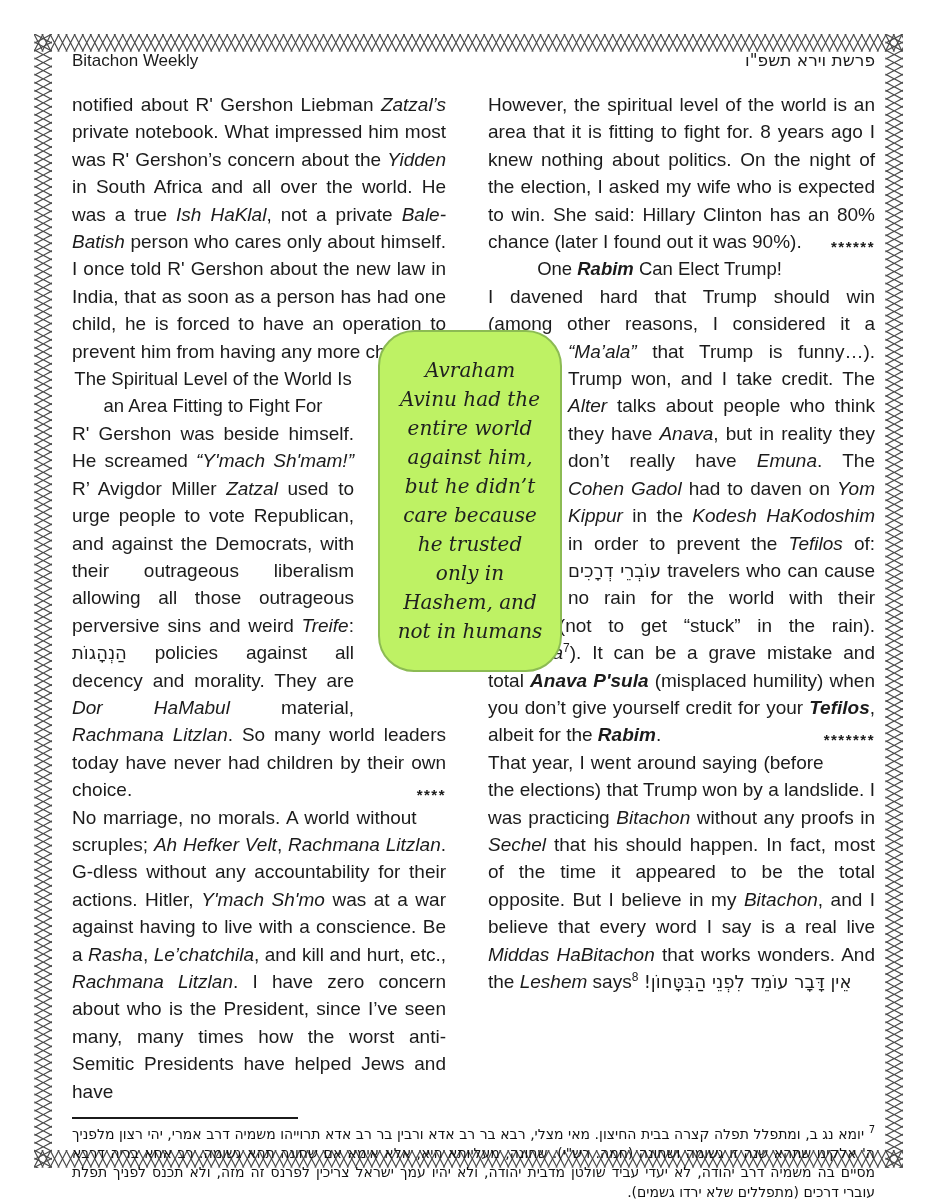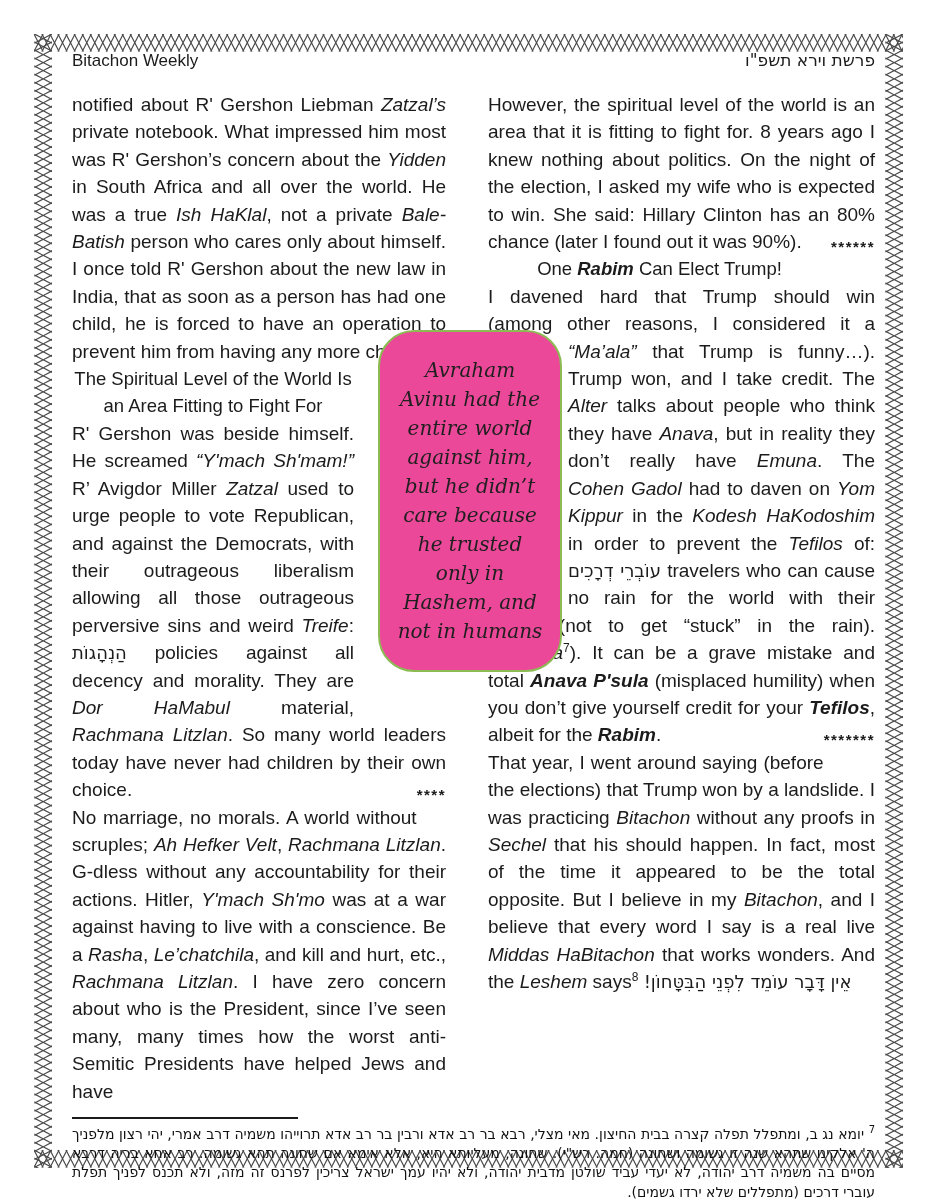--- a/index.html
+++ b/index.html
@@ -31,21 +31,21 @@
   .b{font-weight:normal;}
   .bi{font-weight:bold;font-style:italic;}
   .sup{vertical-align:super;font-size:12px;line-height:0;}
   .heb{font-family:"DejaVu Sans",sans-serif;font-size:18px;direction:rtl;unicode-bidi:isolate;}
   .stars{float:right;font-weight:bold;font-size:15px;letter-spacing:1.5px;margin-top:5px;}
   .spacerR{float:right;width:70px;height:350px;}
   .spacerL{float:left;width:80px;height:270px;}
 
   #quote-box{position:absolute;left:378px;top:330px;width:184px;height:342px;
         border:2px solid #8cbb53;border-radius:36px;box-sizing:border-box;
-        display:flex;align-items:center;justify-content:center;padding:8px 16px;background:#ec4899;}
+        display:flex;align-items:center;justify-content:center;padding:8px 16px;background:#bef264;}
   #quote-text{font-family:"DejaVu Serif",serif;font-style:italic;font-size:20px;
         line-height:29px;text-align:center;color:#1f1f1f;}
 
   #fn-sep{width:226px;border-top:2px solid #1b1b1b;margin:12px 0 6px 0;}
   #footnotes{direction:rtl;text-align:justify;font-family:"DejaVu Sans",sans-serif;
         font-size:14px;line-height:19.2px;color:#111;}
   #footnotes .para{font-size:14px;line-height:19.2px;}
   #footnotes .sup{font-size:10px;}
 </style>
 </head>

